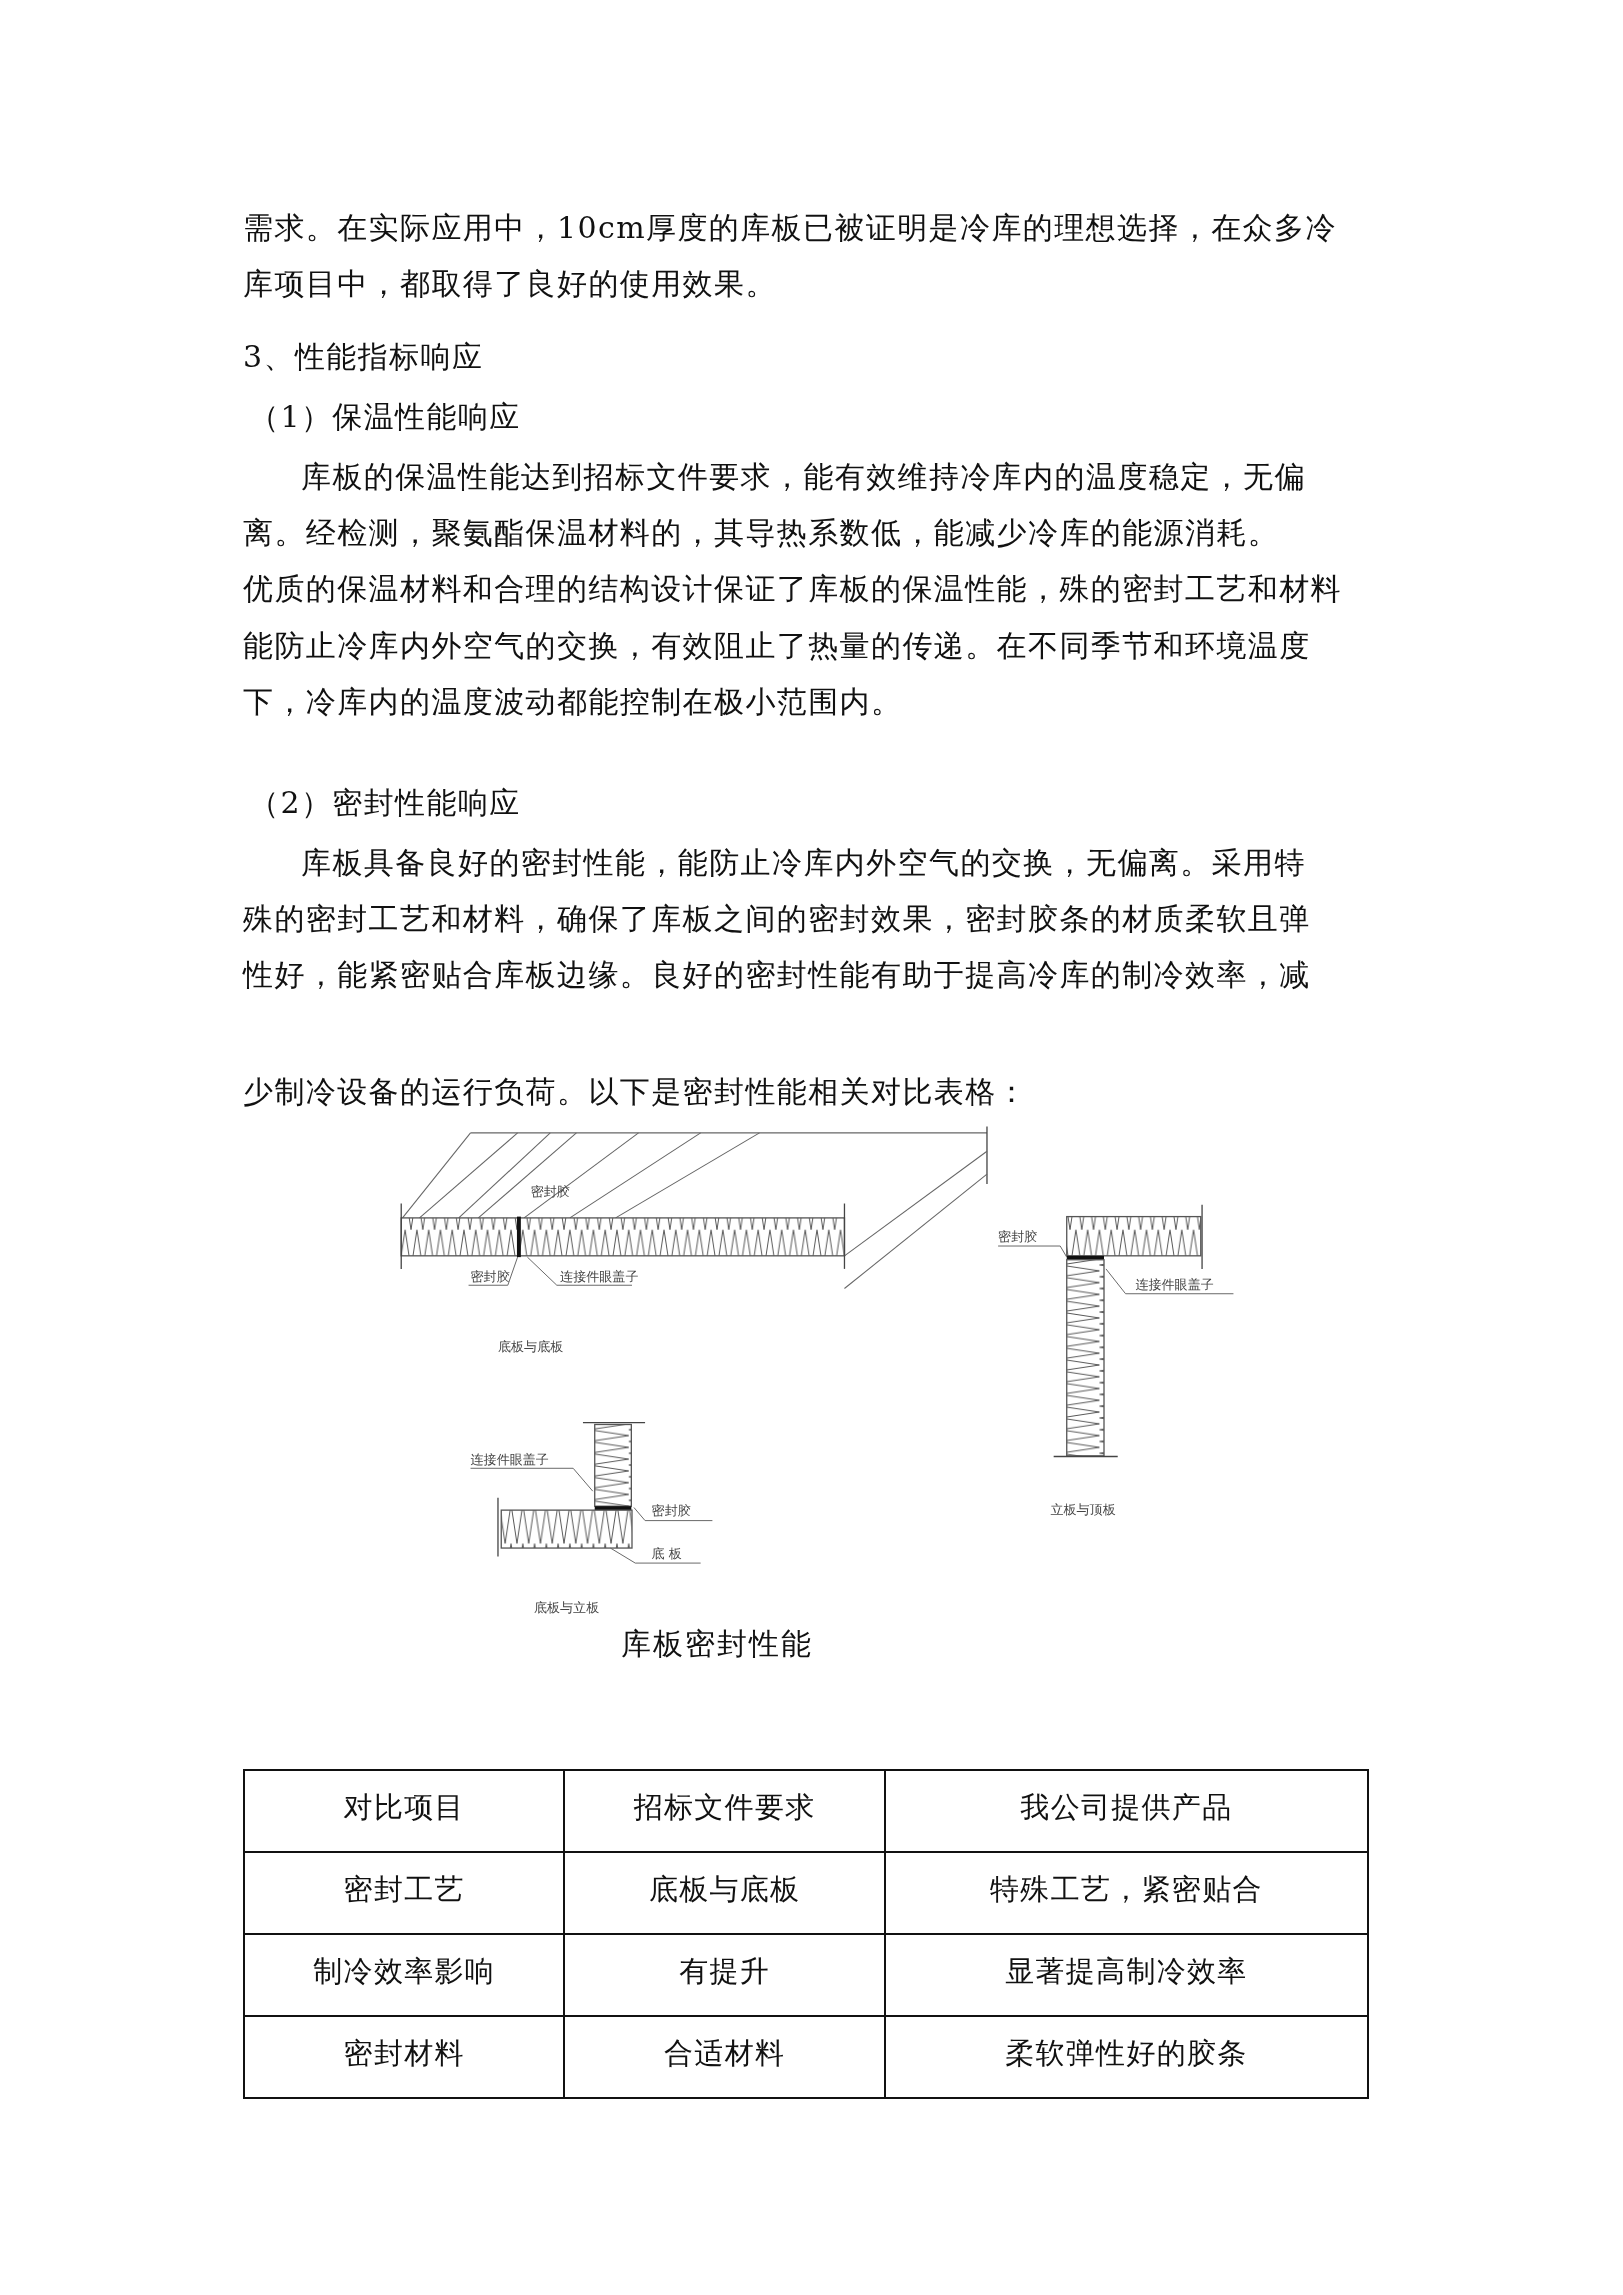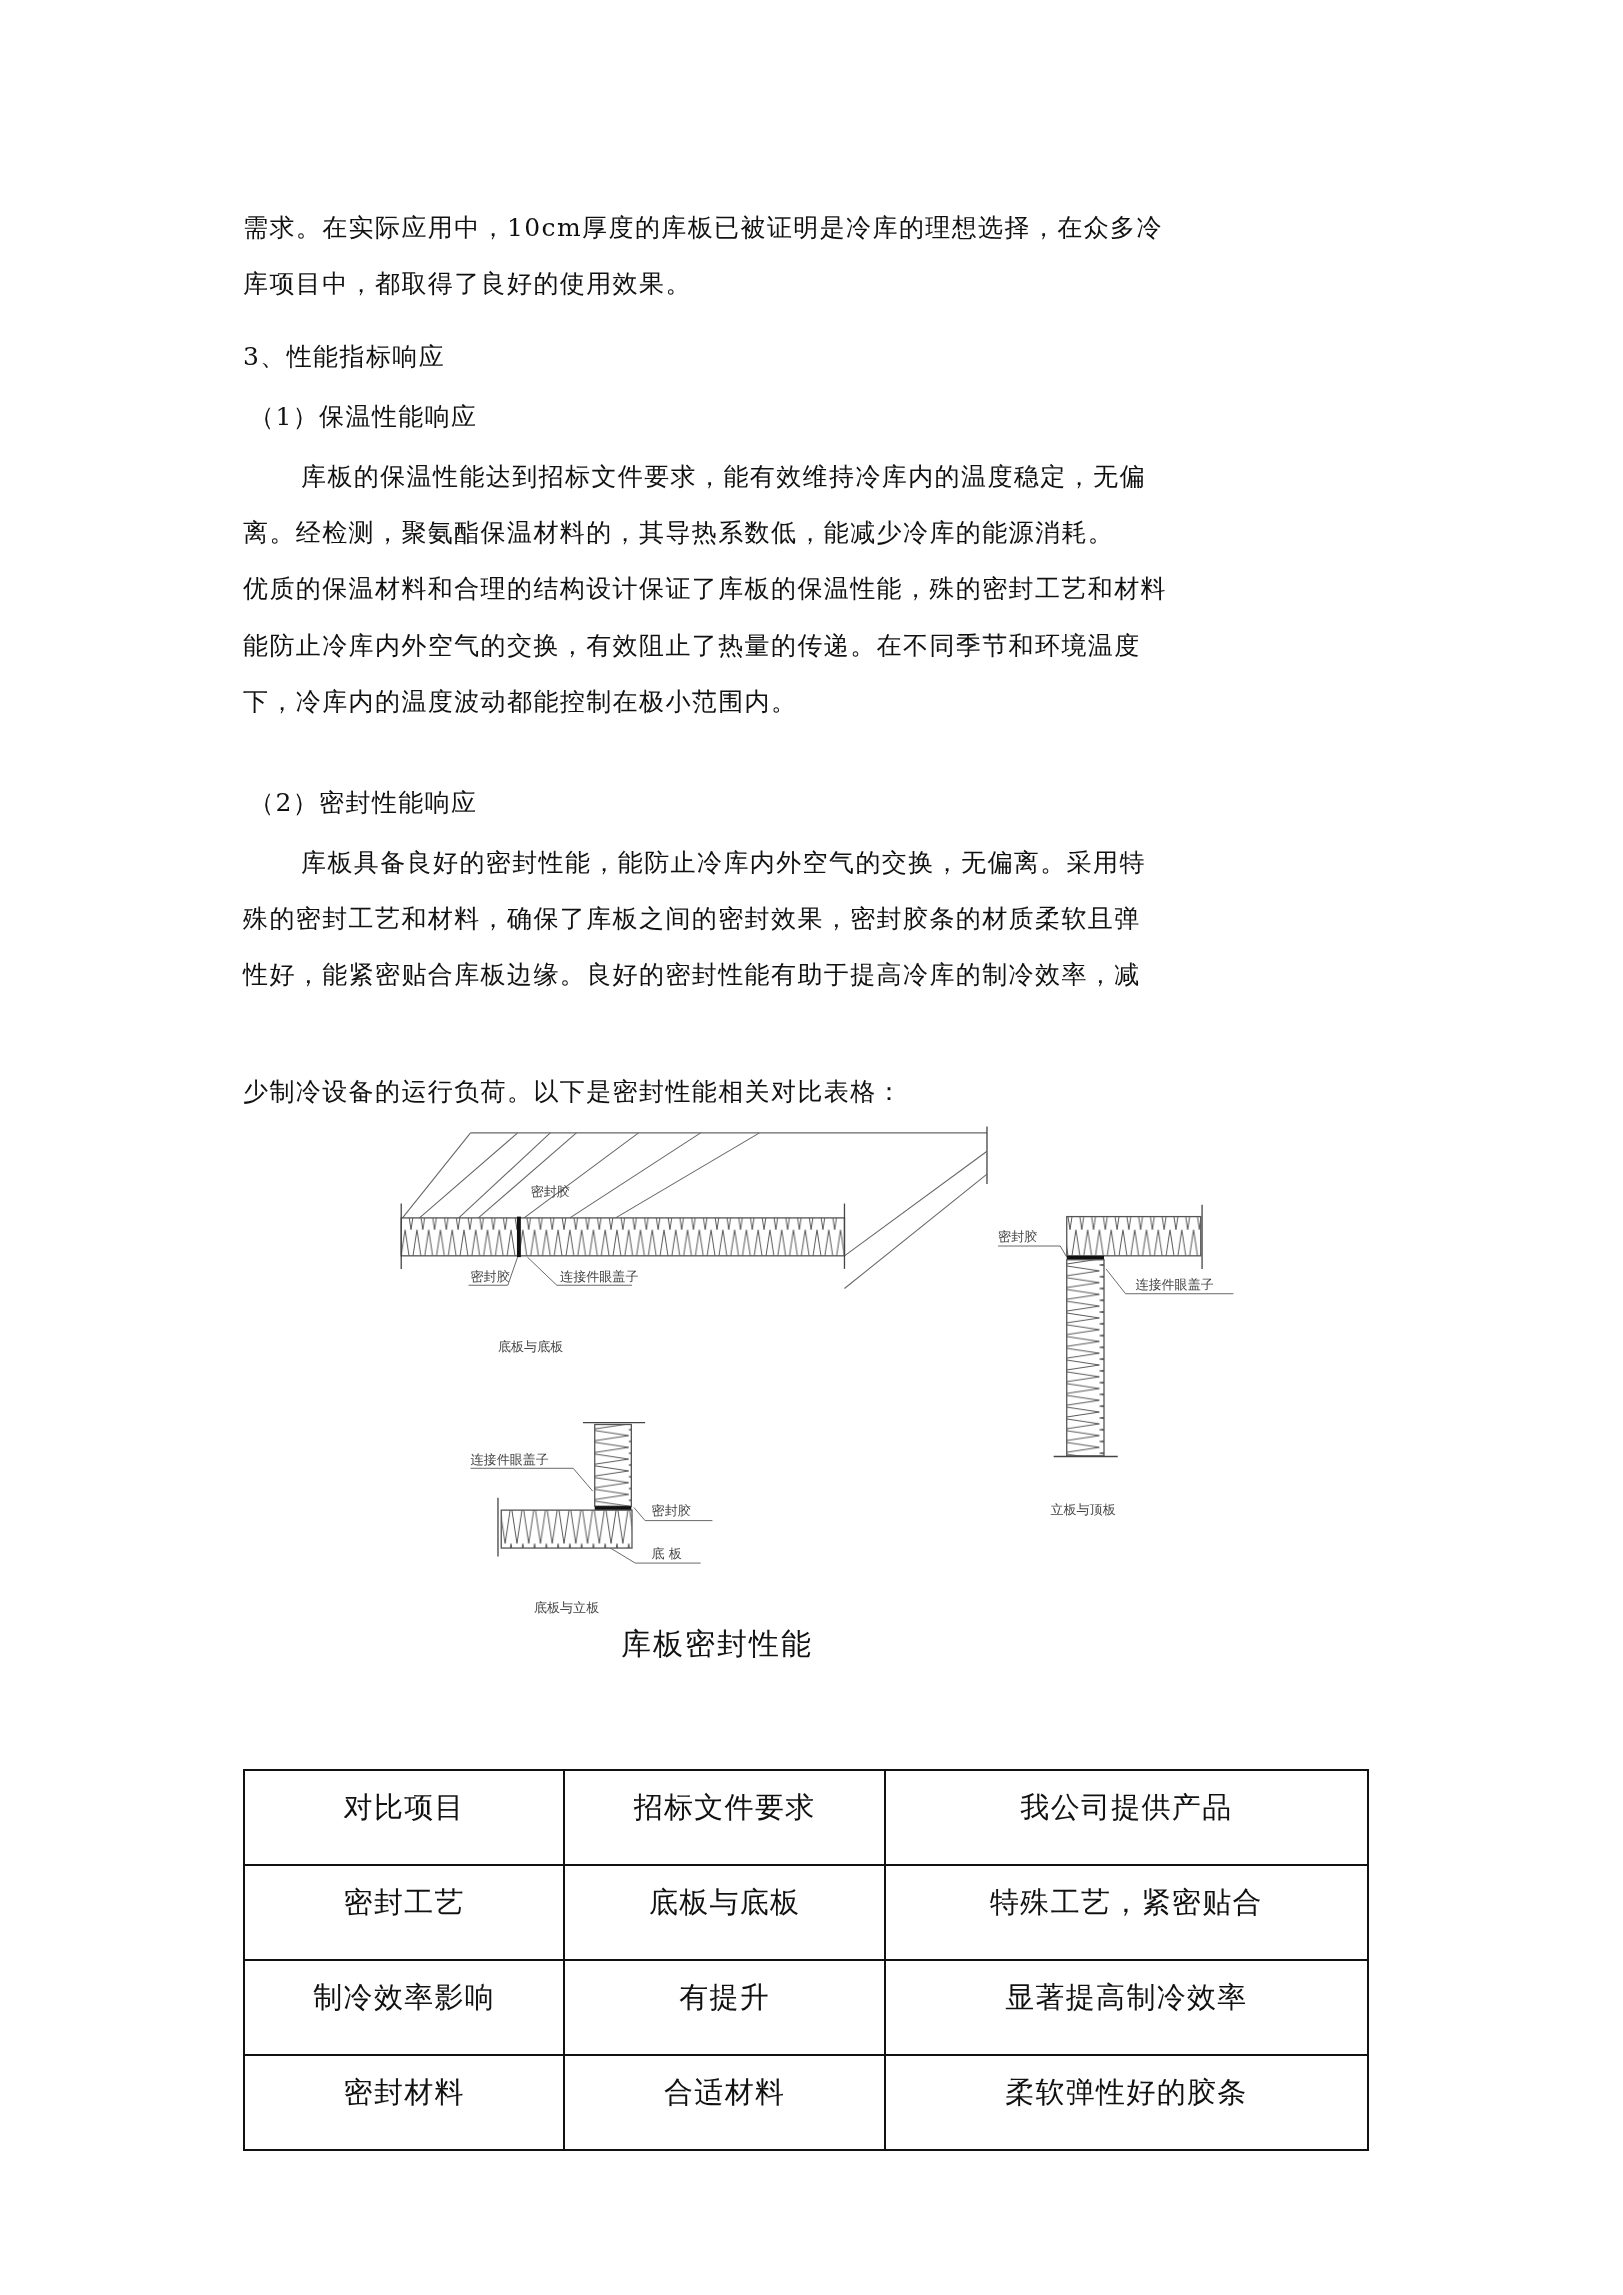--- a/index.html
+++ b/index.html
@@ -1,25 +1,25 @@
 <!DOCTYPE html>
 <html style="font-size:10.5px"><head>
 <meta charset="utf-8">
 <style>
   html, body { margin:0; padding:0; background:#ffffff; }
   body { width:1623px; height:2295px; position:relative; overflow:hidden;
          font-family:"DejaVu Serif","Liberation Serif",serif; color:#111; }
-  .line { position:absolute; left:243px; font-size:25px; line-height:39px; white-space:nowrap; letter-spacing:1.4px; }
+  .line { position:absolute; left:243px; font-size:30px; line-height:39px; white-space:nowrap; letter-spacing:1.4px; }
   .indent { left:301px; }
   .sub { left:249px; }
   #diagram { position:absolute; left:393px; top:1112px; width:916px; height:523px; }
   .dlabel { font-family:"DejaVu Sans","Liberation Sans",sans-serif; font-size:20px; fill:#444; }
   .caption { position:absolute; top:1624px; left:0; width:1434px; text-align:center; font-size:30px; letter-spacing:2px; }
   table.cmp { position:absolute; left:243px; top:1769px; width:1126px; border-collapse:collapse; }
-  table.cmp td { border:2px solid #111; height:95px; text-align:center; vertical-align:top;
+  table.cmp td { border:2px solid #111; height:82px; text-align:center; vertical-align:top;
                  padding-top:17px; font-size:29px; letter-spacing:1.3px; box-sizing:border-box; }
   table.cmp td.c0 { width:321px; } table.cmp td.c1 { width:321px; } table.cmp td.c2 { width:484px; }
 </style>
 </head>
 <body>
 
 <div class="line" style="top:208px;">需求。在实际应用中，10cm厚度的库板已被证明是冷库的理想选择，在众多冷</div>
 <div class="line" style="top:264px;">库项目中，都取得了良好的使用效果。</div>
 
 <div class="line" style="top:337px;">3、性能指标响应</div>

